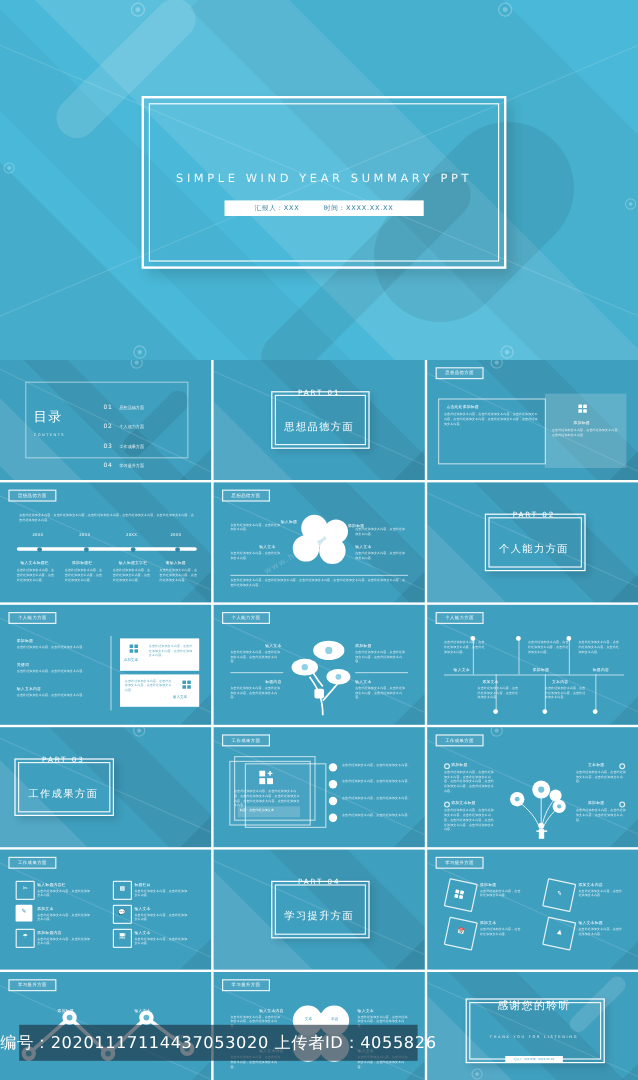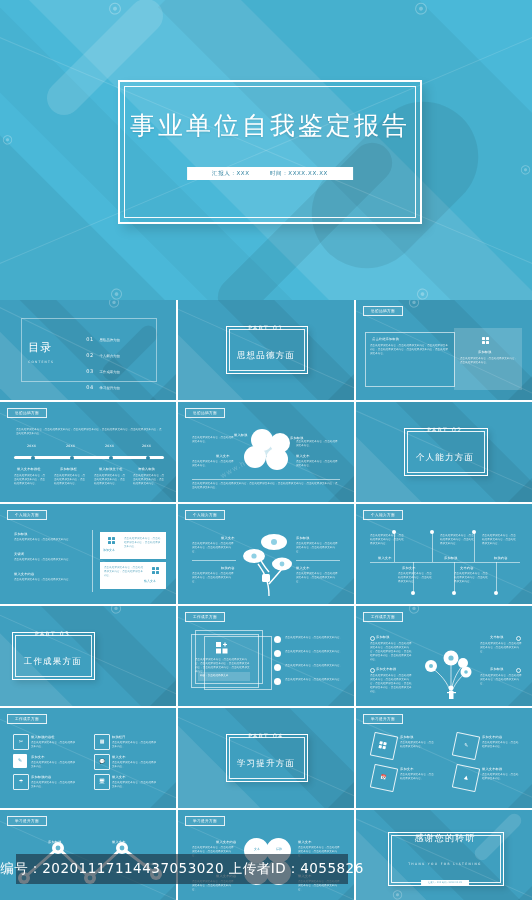--- a/index.html
+++ b/index.html
@@ -107,21 +107,21 @@
     </div>
     <div class="leaf" style="left:108px;top:2px;font-size:14px;">⦿</div>
     <div class="leaf" style="left:414px;top:2px;font-size:14px;">⦿</div>
     <div class="leaf" style="left:2px;top:135px;">⦿</div>
     <div class="leaf" style="left:520px;top:165px;">⦿</div>
     <div class="leaf" style="left:110px;top:288px;font-size:13px;">⦿</div>
     <div class="leaf" style="left:416px;top:288px;font-size:13px;">⦿</div>
 
     <div class="frame-outer">
       <div class="frame-inner"></div>
-      <div class="ct">事业单位自我鉴定报告</div>
+      <div class="cs">SIMPLE WIND YEAR SUMMARY PPT</div>
       <div class="cmeta">
         <span>汇报人：XXX</span>
         <span>时间：XXXX.XX.XX</span>
       </div>
     </div>
   </div>
 
   <div id="grid">
 
     <div class="slide">

